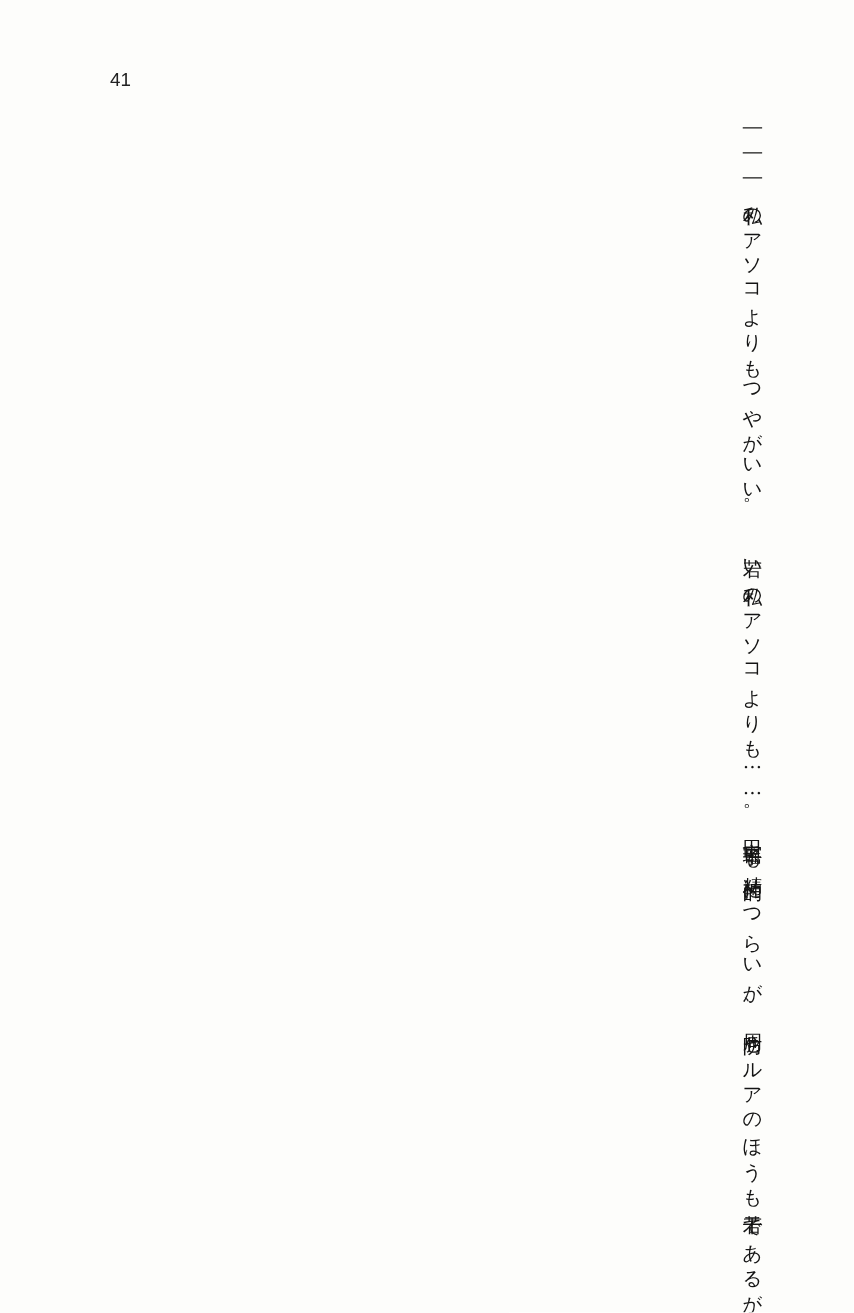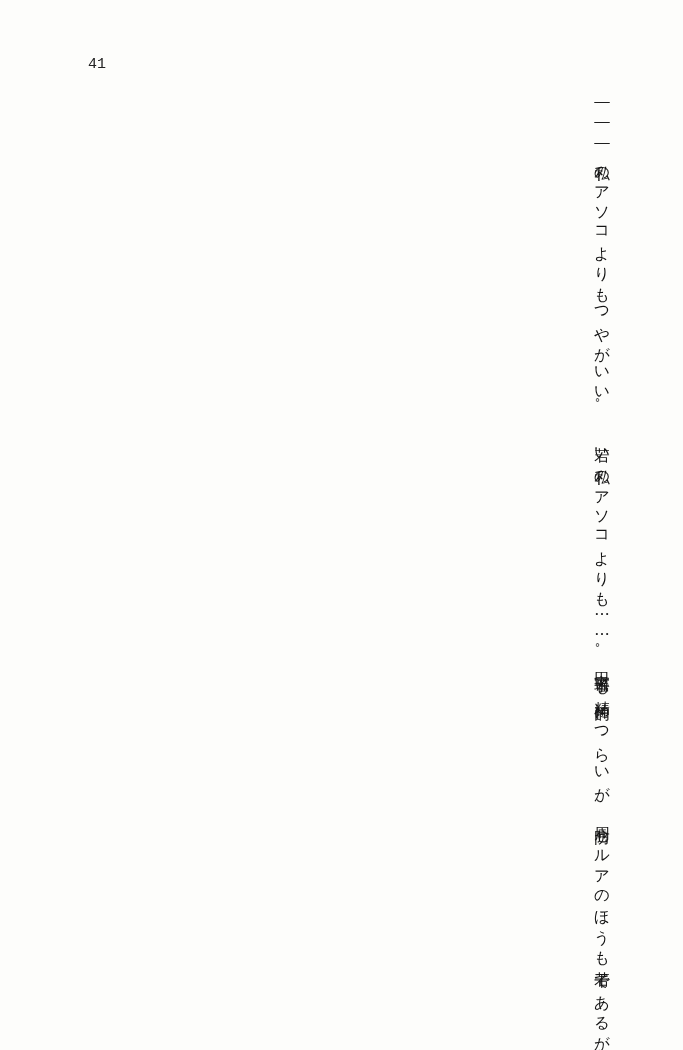--- a/index.html
+++ b/index.html
@@ -14,21 +14,21 @@
     background: #fdfdfb;
     overflow: hidden;
     font-family: "DejaVu Serif", serif;
     color: #1a1a1a;
   }
   
   .page-number {
     position: absolute;
     top: 56px;
     left: 88px;
-    font-family: Liberation Mono, monospace;
+    font-family: Liberation Sans, sans-serif;
     font-size: 15px;
     color: #222;
     letter-spacing: 0;
   }
   
   .text-block {
     position: absolute;
     top: 92px;
     right: 74px;
     height: 870px;

